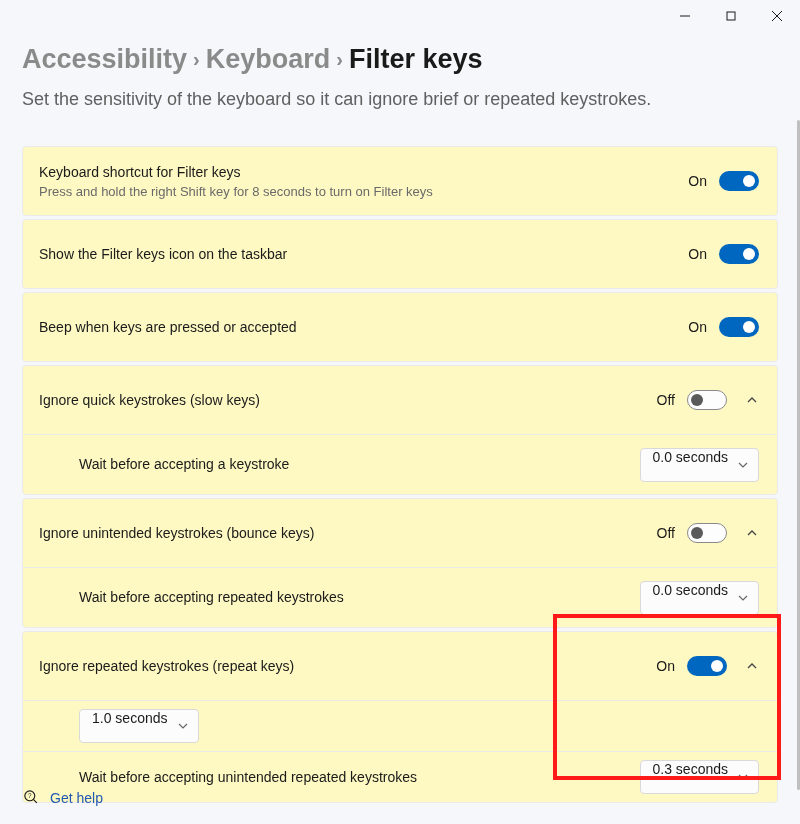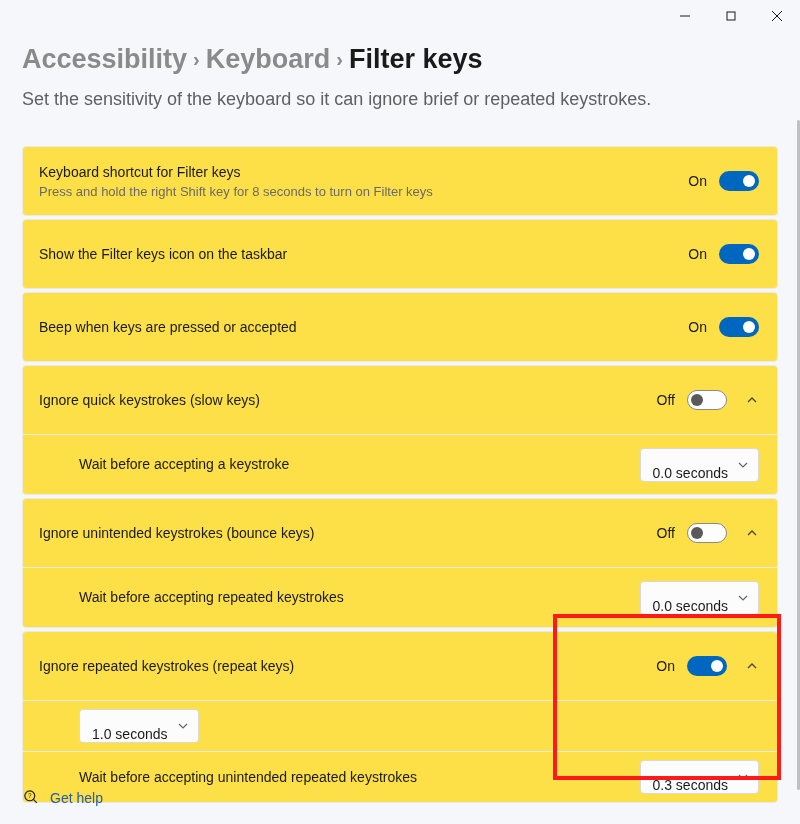--- a/index.html
+++ b/index.html
@@ -43,21 +43,21 @@
     color: #8a8a8a;
   }
   .breadcrumb .sep { font-size: 20px; color: #8a8a8a; }
   .breadcrumb .current { color: #1a1a1a; }
   .subhead {
     font-size: 18px;
     color: #606060;
     margin-bottom: 36px;
   }
   .card {
-    background: #fde047;
+    background: #fef9c3;
     border: 1px solid #eaeaea;
     border-radius: 4px;
     margin-bottom: 3px;
   }
   .row {
     display: flex;
     align-items: center;
     min-height: 68px;
     padding: 12px 18px 12px 16px;
   }
@@ -113,21 +113,21 @@
   .chev svg { width: 12px; height: 12px; }
   
   .select {
     border: 1px solid #d9d9d9;
     background: #fcfcfc;
     border-radius: 4px;
     height: 34px;
     padding: 0 30px 0 12px;
     font-size: 14px;
     display: flex;
-    align-items: flex-end;
+    align-items: flex-start;
     position: relative;
     cursor: pointer;
     min-width: 118px;
     color: #1a1a1a;
   }
   .select .chev-down {
     position: absolute;
     right: 10px;
     top: 50%;
     transform: translateY(-50%);

